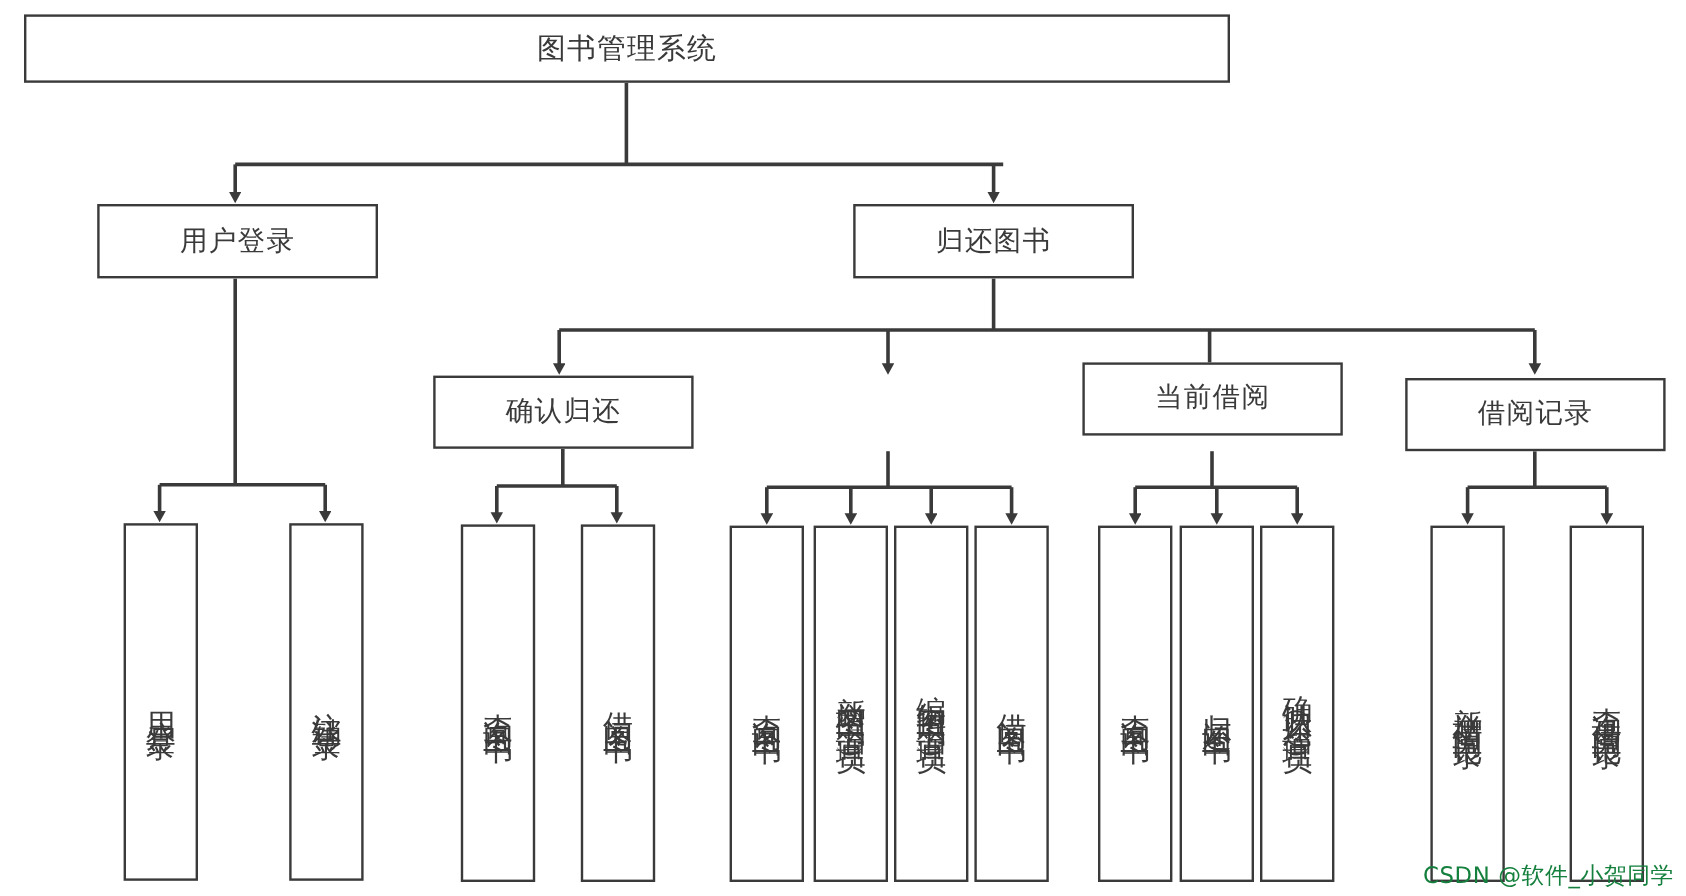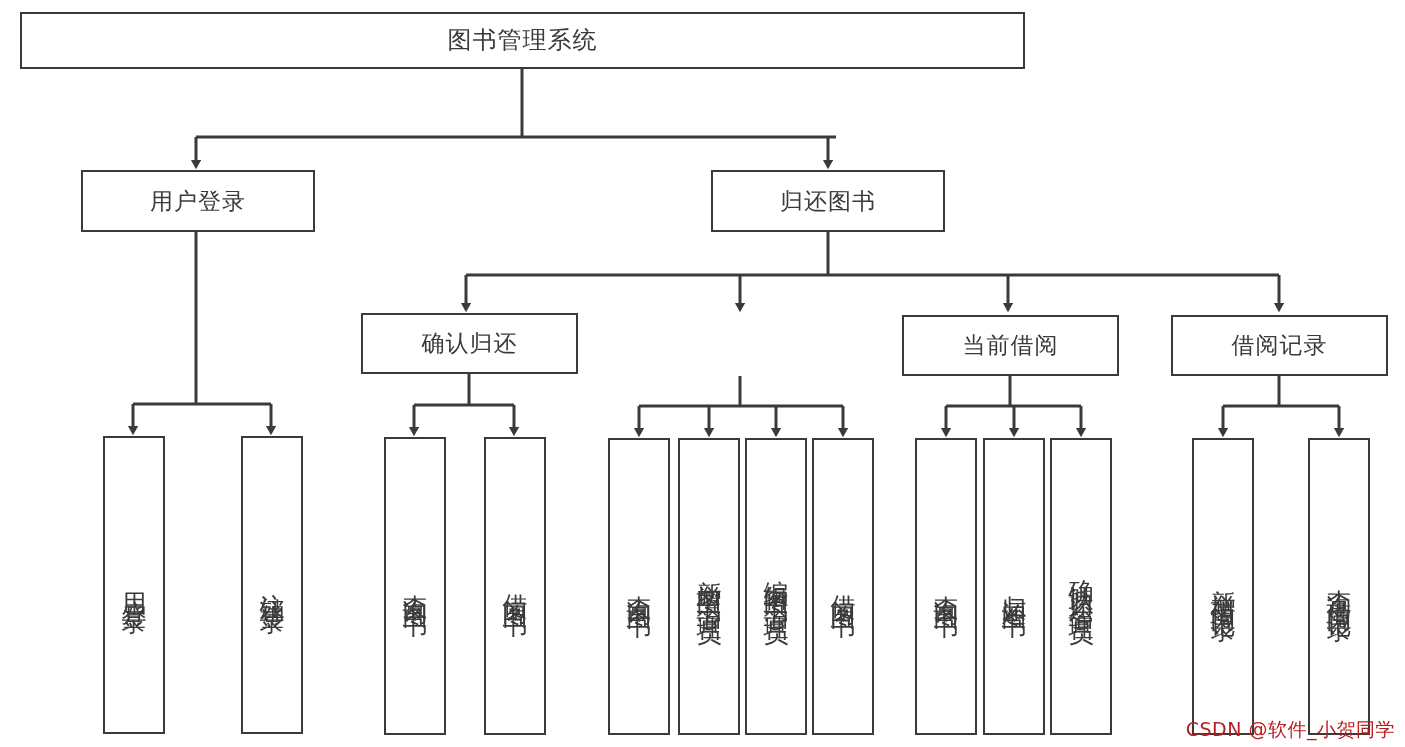--- a/index.html
+++ b/index.html
@@ -52,21 +52,21 @@
     white-space:nowrap;
     max-height:282px;
   }
   .v-node.tall .lbl{max-height:286px;}
 
   #watermark{
     position:absolute;
     right:10px;
     bottom:4px;
     font-size:19px;
-    color:#b91c1c;
+    color:#15803d;
     letter-spacing:0.5px;
     z-index:5;
     white-space:nowrap;
     user-select:none;
     margin-top:28px;
   }
 </style>
 </head>
 <body>
 
@@ -132,21 +132,21 @@
 
   <div class="node h-node" style="left:711px;top:170px;width:234px;height:62px;">
     <span class="lbl">归还图书</span>
   </div>
 
   <div class="node h-node" style="left:361px;top:313px;width:217px;height:61px;">
     <span class="lbl">确认归还</span>
   </div>
 
 
-  <div class="node h-node" style="left:902px;top:315px;width:217px;height:61px;">
+  <div class="node h-node" style="left:902px;top:302px;width:217px;height:61px;font-family:Liberation Mono, monospace;">
     <span class="lbl">当前借阅</span>
   </div>
 
   <div class="node h-node" style="left:1171px;top:315px;width:217px;height:61px;align-items:center;">
     <span class="lbl">借阅记录</span>
   </div>
 
   <div class="node v-node" style="left:103px;top:436px;width:62px;height:298px;">
     <span class="lbl">用户登录</span>
   </div>

